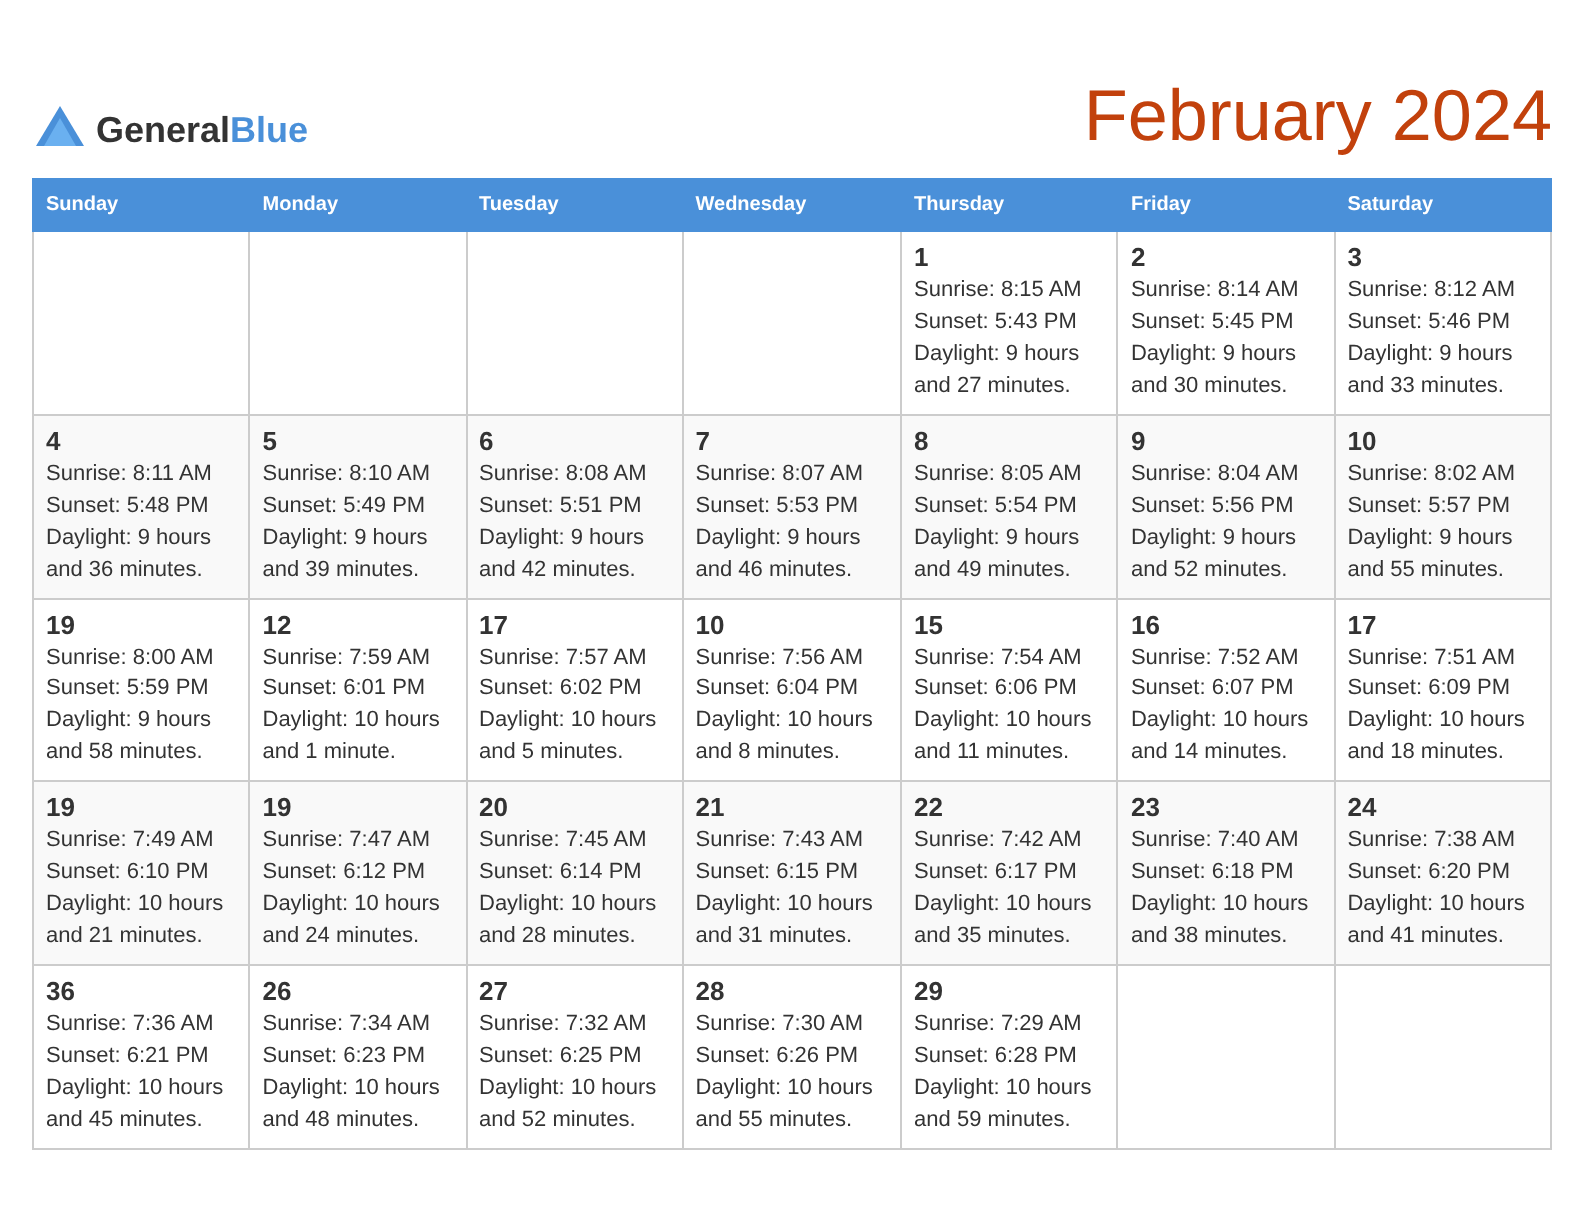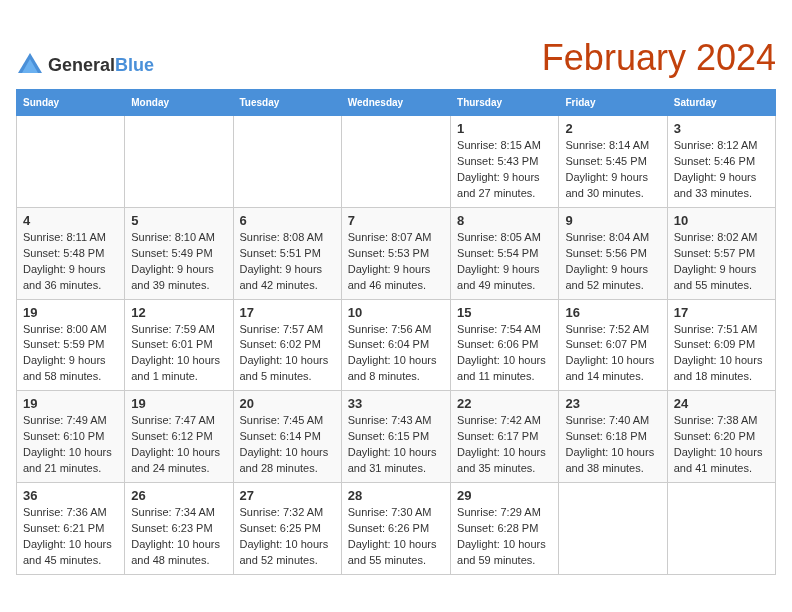--- a/index.html
+++ b/index.html
@@ -207,21 +207,21 @@
         </td>
         <td>
           <span class="day-number">19</span>
           <div class="day-info">Sunrise: 7:47 AM<br>Sunset: 6:12 PM<br>Daylight: 10 hours and 24 minutes.</div>
         </td>
         <td>
           <span class="day-number">20</span>
           <div class="day-info">Sunrise: 7:45 AM<br>Sunset: 6:14 PM<br>Daylight: 10 hours and 28 minutes.</div>
         </td>
         <td>
-          <span class="day-number">33</span>
+          <span class="day-number">21</span>
           <div class="day-info">Sunrise: 7:43 AM<br>Sunset: 6:15 PM<br>Daylight: 10 hours and 31 minutes.</div>
         </td>
         <td>
           <span class="day-number">22</span>
           <div class="day-info">Sunrise: 7:42 AM<br>Sunset: 6:17 PM<br>Daylight: 10 hours and 35 minutes.</div>
         </td>
         <td>
           <span class="day-number">23</span>
           <div class="day-info">Sunrise: 7:40 AM<br>Sunset: 6:18 PM<br>Daylight: 10 hours and 38 minutes.</div>
         </td>

